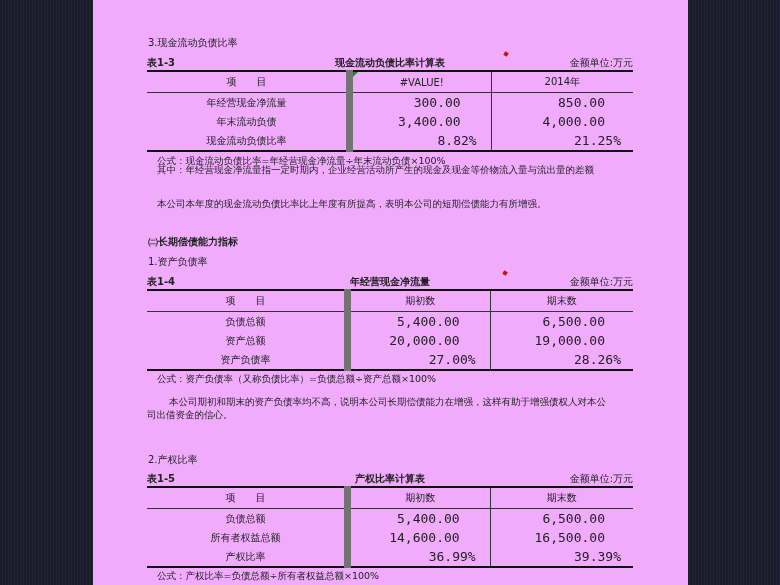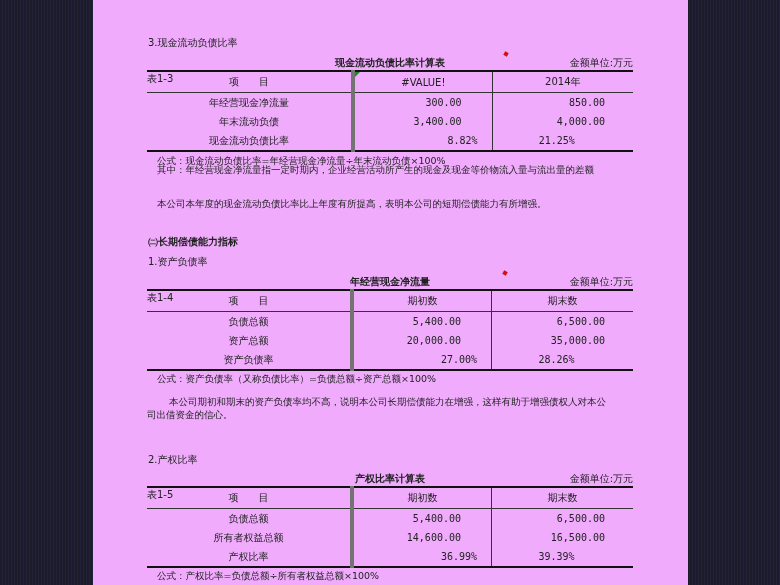--- a/index.html
+++ b/index.html
@@ -13,39 +13,39 @@
   .page {
     position:absolute; left:93px; top:0; width:595px; height:585px;
     background:#f0abfc;
     color:#222;
     font-size:10px;
   }
   .abs { position:absolute; white-space:nowrap; }
   .sec-title { font-size:10px; color:#222; }
   .bold { font-weight:bold; }
   .caption-row { position:absolute; left:54px; width:486px; height:14px; font-size:10px; }
-  .caption-row .tno { position:absolute; left:0; top:16px; }
+  .caption-row .tno { position:absolute; left:0; top:0;font-weight:bold; }
   .caption-row .ttl { position:absolute; left:0; right:0; top:0; text-align:center; font-weight:bold; }
   .caption-row .unit { position:absolute; right:0; top:0; }
   .mark { position:absolute; width:4px; height:4px; background:#d01010; transform:rotate(30deg); }
   table.calc {
     position:absolute; left:54px; width:486px;
     border-collapse:collapse; font-size:10px;
     border-top:2px solid #111; border-bottom:2px solid #111;
   }
   table.calc th, table.calc td { padding:0; height:19px; }
   table.calc th { font-weight:normal; border-bottom:1px solid #333; text-align:center; height:20px; }
   table.calc .c1 { width:241px; text-align:center; }
-  table.calc .c2 { width:119px; border-left:4px solid #737373; }
+  table.calc .c2 { width:119px; border-left:7px solid #737373; }
   table.calc .c3 { width:126px; border-left:1px solid #333; }
-  table.calc td.c2, table.calc td.c3 { font-family:"DejaVu Sans Mono", monospace; font-size:10px; text-align:right; }
+  table.calc td.c2, table.calc td.c3 { font-family:"DejaVu Sans Mono", monospace; font-size:13px; text-align:right; }
   table.calc td.c2 { padding-right:30px; }
   table.calc td.c3 { padding-right:28px; }
   table.calc td.pct2 { padding-right:14px; }
-  table.calc td.pct3 { padding-right:12px;text-align:center; }
+  table.calc td.pct3 { padding-right:12px; }
   .para { position:absolute; left:0; font-size:9.5px; color:#222; white-space:nowrap; }
   .green-mark { position:absolute; width:0; height:0; border-top:5px solid #1a8a2a; border-right:5px solid transparent; }
 </style>
 </head>
 <body>
 
 <div class="page">
 
   <div class="abs sec-title" style="left:55px; top:36px;">3.现金流动负债比率</div>
   <div class="caption-row" style="top:56px;">
@@ -99,21 +99,21 @@
       <th class="c3">期末数</th>
     </tr>
     <tr>
       <td class="c1">负债总额</td>
       <td class="c2">5,400.00</td>
       <td class="c3">6,500.00</td>
     </tr>
     <tr>
       <td class="c1">资产总额</td>
       <td class="c2">20,000.00</td>
-      <td class="c3">35,000.00</td>
+      <td class="c3">19,000.00</td>
     </tr>
     <tr>
       <td class="c1">资产负债率</td>
       <td class="c2 pct2">27.00%</td>
       <td class="c3 pct3">28.26%</td>
     </tr>
   </tbody>
     </table>
   <div class="para" style="left:64px; top:373px;">公式：资产负债率（又称负债比率）=负债总额÷资产总额×100%</div>
   <div class="para" style="left:76px; top:396px;">本公司期初和期末的资产负债率均不高，说明本公司长期偿债能力在增强，这样有助于增强债权人对本公</div>

